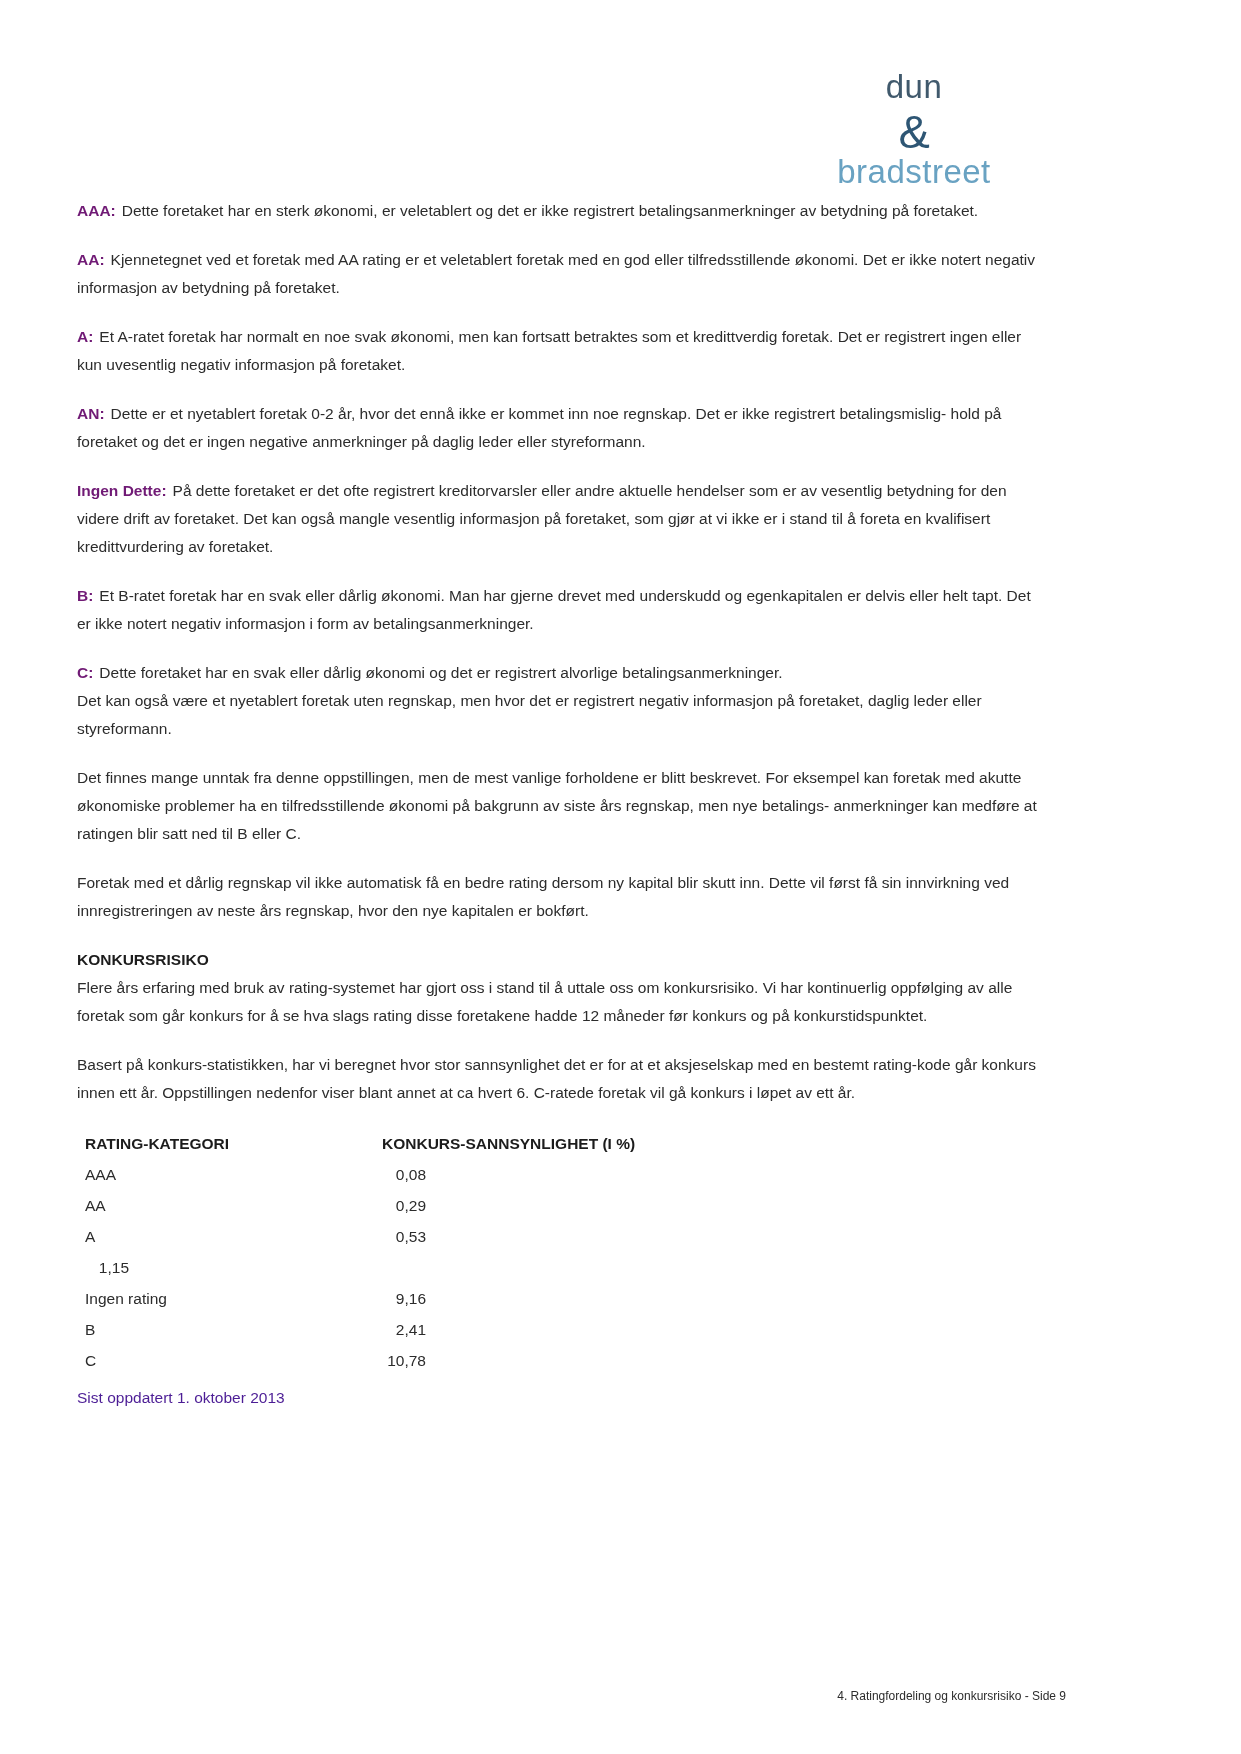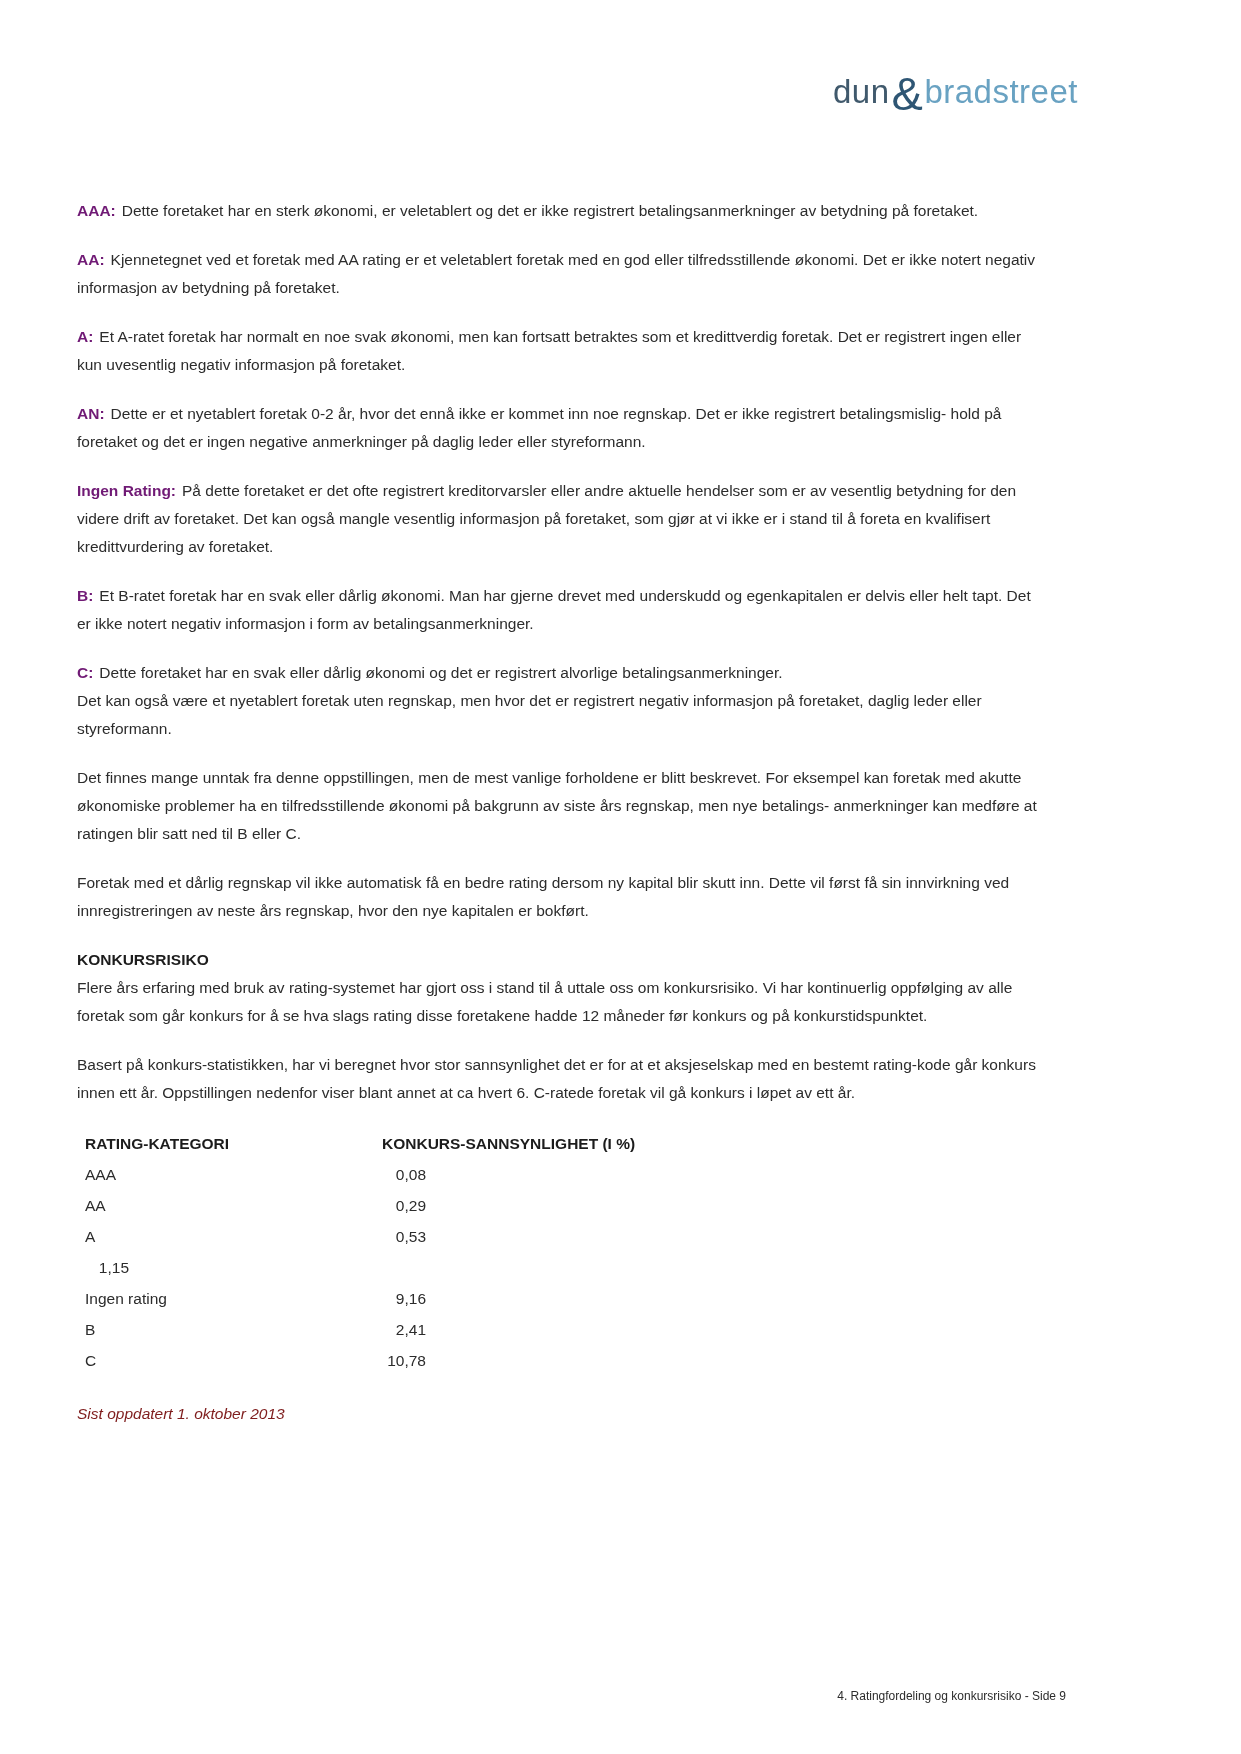--- a/index.html
+++ b/index.html
@@ -9,27 +9,28 @@
     width:1241px;height:1754px;
     margin:0 auto;
     background:#ffffff;
     font-family:"Liberation Sans","DejaVu Sans",sans-serif;
     color:#2c2c2c;
     overflow:hidden;
   }
   
   .logo{
     position:absolute;
-    top:68px;left:838px;
+    top:68px;left:794px;
     width:240px;
-    display:flex;align-items:center;justify-content:flex-end;
+    display:flex;align-items:center;justify-content:center;
     font-size:33px;
     letter-spacing:.5px;
     white-space:nowrap;
     font-weight:400;
+    flex-direction:column;
   }
   .logo .dun{color:#40596c;}
   .logo .amp{
     color:#2e5674;
     font-size:47px;
     font-weight:400;
     line-height:1;
     margin:0 1px 0 2px;
     position:relative;top:2px;
   }
@@ -47,23 +48,22 @@
   .section-title{font-weight:bold;color:#1c1c1c;display:block;}
   
   .ratetable{margin:8px;}
   .trow{display:flex;line-height:31px;}
   .tcol1{width:297px;}
   .tcol2{width:44px;text-align:right;white-space:nowrap;}
   .thead .tcol1,.thead .tcol2{font-weight:bold;color:#1c1c1c;}
   .thead .tcol2{width:auto;text-align:left;}
   
   .note{
-    margin-top:24px;
-    font-style:italic;
-    color:#7f1d1d;
+    margin-top:8px;
+    color:#4c1d95;
   }
   .footer{
     position:absolute;
     top:1689px;right:175px;
     font-size:12px;
     color:#2c2c2c;
     white-space:nowrap;
   }
 </style>
 </head>
@@ -80,21 +80,21 @@
   <div class="content">
 
     <p><b class="lead">AAA:</b><span>Dette foretaket har en sterk økonomi, er veletablert og det er ikke registrert betalingsanmerkninger av betydning på foretaket.</span></p>
 
     <p><b class="lead">AA:</b><span>Kjennetegnet ved et foretak med AA rating er et veletablert foretak med en god eller tilfredsstillende økonomi. Det er ikke notert negativ informasjon av betydning på foretaket.</span></p>
 
     <p><b class="lead">A:</b><span>Et A-ratet foretak har normalt en noe svak økonomi, men kan fortsatt betraktes som et kredittverdig foretak. Det er registrert ingen eller kun uvesentlig negativ informasjon på foretaket.</span></p>
 
     <p><b class="lead">AN:</b><span>Dette er et nyetablert foretak 0-2 år, hvor det ennå ikke er kommet inn noe regnskap. Det er ikke registrert betalingsmislig- hold på foretaket og det er ingen negative anmerkninger på daglig leder eller styreformann.</span></p>
 
-    <p><b class="lead">Ingen Rating:</b><span>På dette foretaket er det ofte registrert kreditorvarsler eller andre aktuelle hendelser som er av vesentlig betydning for den videre drift av foretaket. Det kan også mangle vesentlig informasjon på foretaket, som gjør at vi ikke er i stand til å foreta en kvalifisert kredittvurdering av foretaket.</span></p>
+    <p><b class="lead">Ingen Dette:</b><span>På dette foretaket er det ofte registrert kreditorvarsler eller andre aktuelle hendelser som er av vesentlig betydning for den videre drift av foretaket. Det kan også mangle vesentlig informasjon på foretaket, som gjør at vi ikke er i stand til å foreta en kvalifisert kredittvurdering av foretaket.</span></p>
 
     <p><b class="lead">B:</b><span>Et B-ratet foretak har en svak eller dårlig økonomi. Man har gjerne drevet med underskudd og egenkapitalen er delvis eller helt tapt. Det er ikke notert negativ informasjon i form av betalingsanmerkninger.</span></p>
 
     <p><b class="lead">C:</b><span>Dette foretaket har en svak eller dårlig økonomi og det er registrert alvorlige betalingsanmerkninger.</span><br><span>Det kan også være et nyetablert foretak uten regnskap, men hvor det er registrert negativ informasjon på foretaket, daglig leder eller styreformann.</span></p>
 
     <p><span>Det finnes mange unntak fra denne oppstillingen, men de mest vanlige forholdene er blitt beskrevet. For eksempel kan foretak med akutte økonomiske problemer ha en tilfredsstillende økonomi på bakgrunn av siste års regnskap, men nye betalings- anmerkninger kan medføre at ratingen blir satt ned til B eller C.</span></p>
 
     <p><span>Foretak med et dårlig regnskap vil ikke automatisk få en bedre rating dersom ny kapital blir skutt inn. Dette vil først få sin innvirkning ved innregistreringen av neste års regnskap, hvor den nye kapitalen er bokført.</span></p>
 
     <p>

